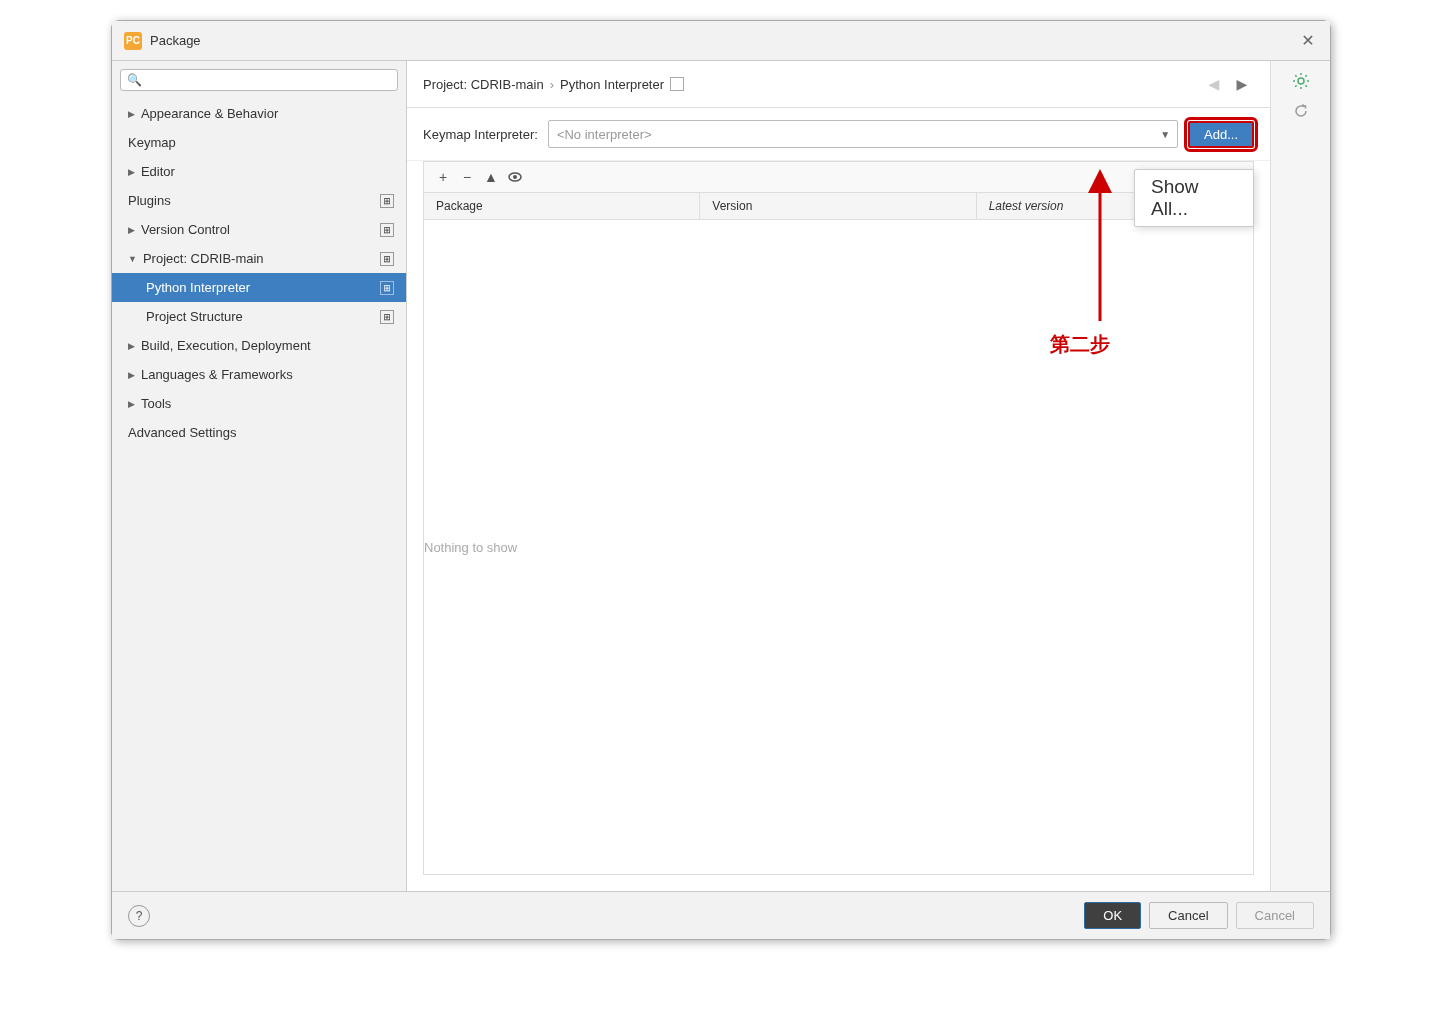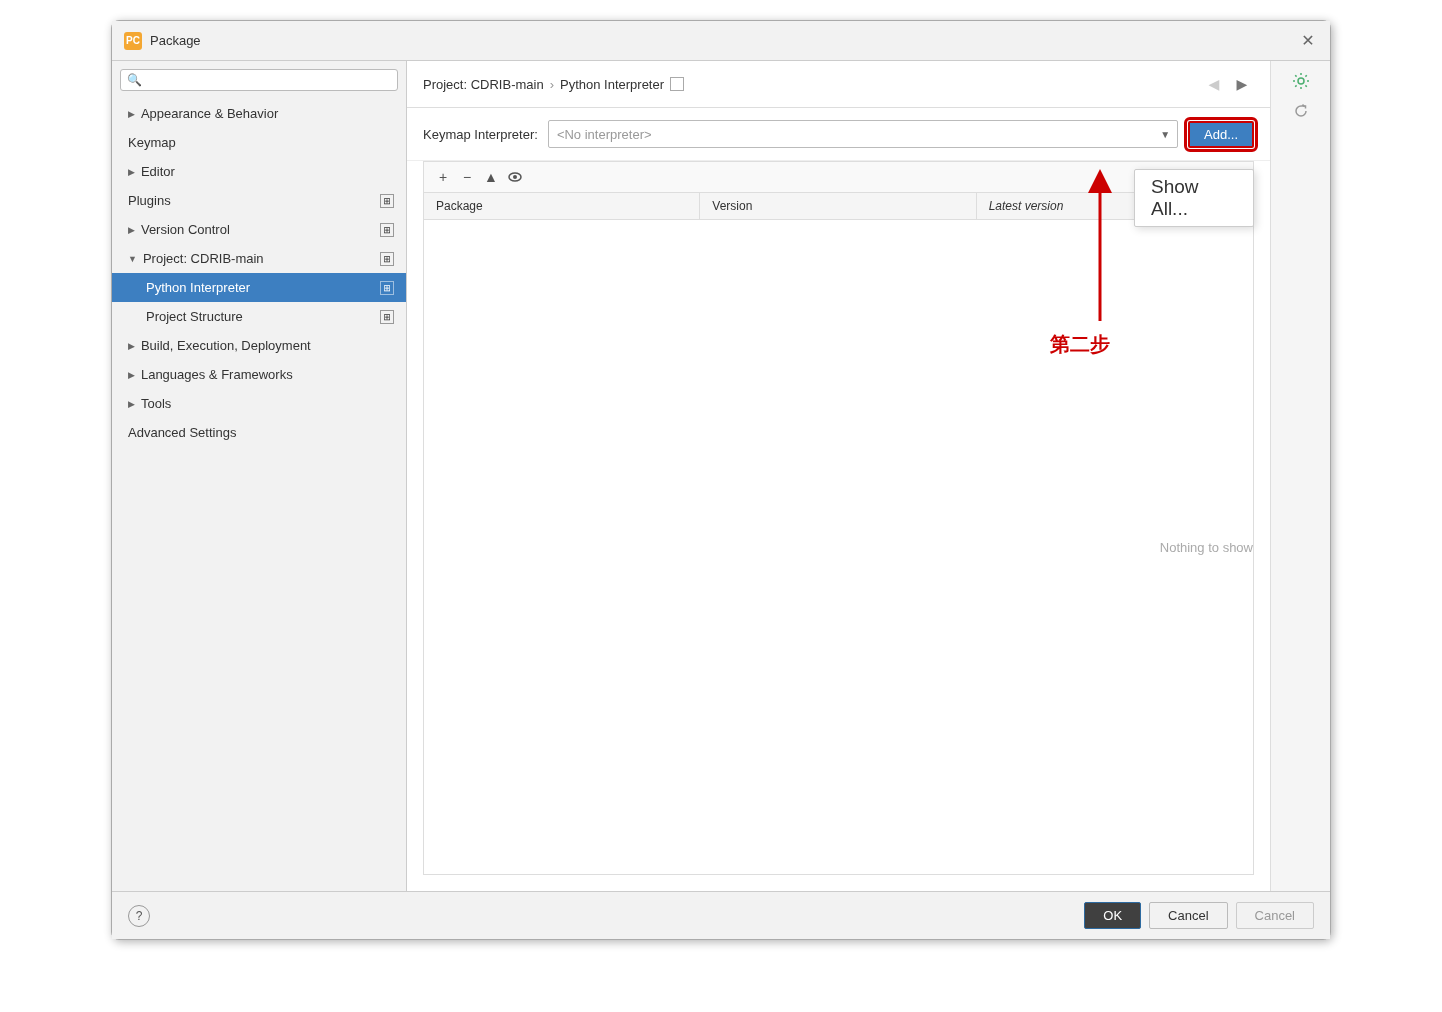--- a/index.html
+++ b/index.html
@@ -329,21 +329,21 @@
 
     .table-header-cell:last-child {
       border-right: none;
       font-style: italic;
     }
 
     .table-body {
       flex: 1;
       display: flex;
       align-items: center;
-      justify-content: flex-end;
+      justify-content: flex-start;
     }
 
     .empty-message {
       color: #aaa;
       font-size: 13px;
     }
 
     
     .footer {
       height: 48px;

